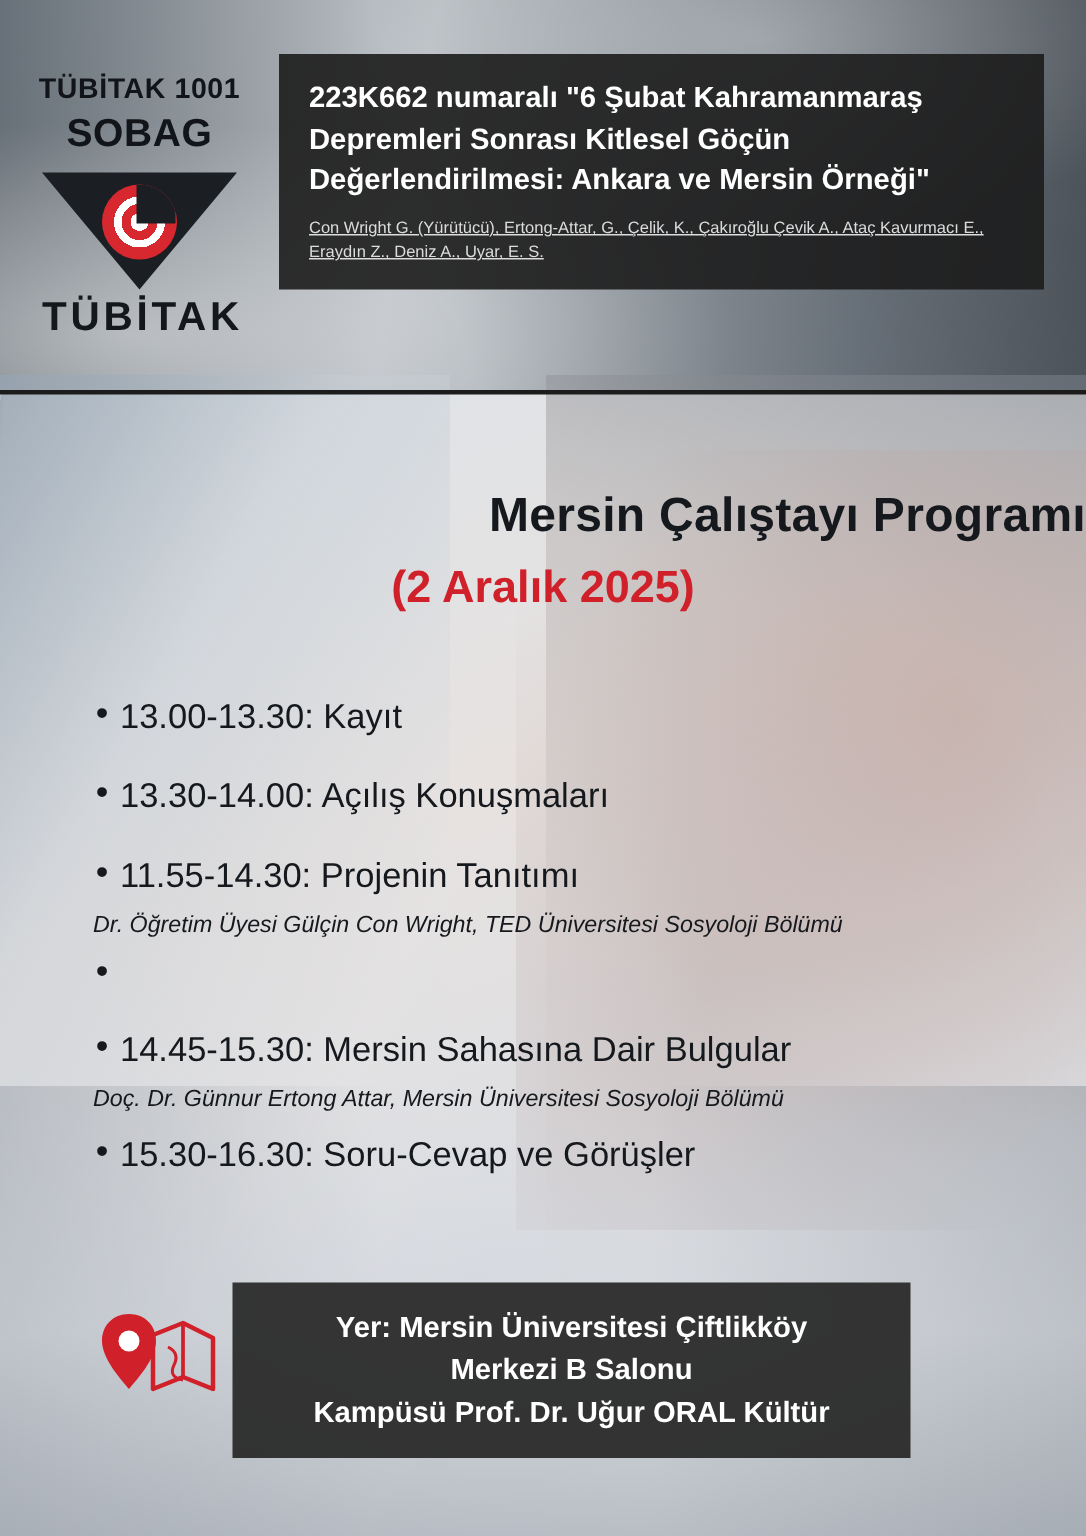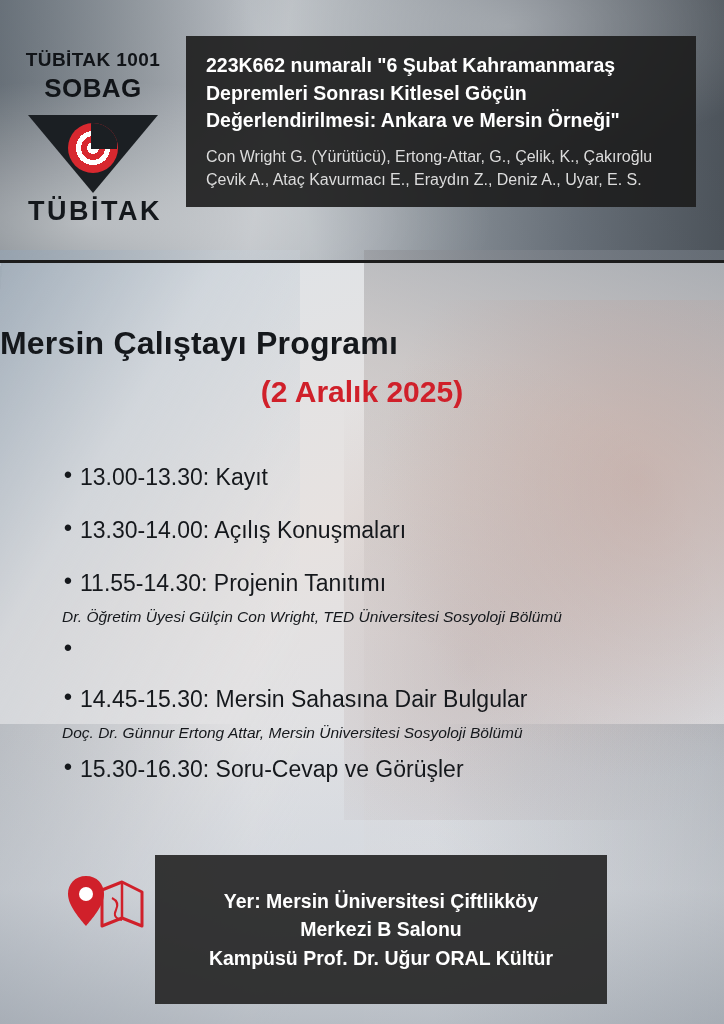--- a/index.html
+++ b/index.html
@@ -155,38 +155,39 @@
   .proj-title {
     color: #ffffff;
     font-size: 19.5px;
     line-height: 1.42;
     font-weight: bold;
     margin: 0 0 10px 0;
   }
   .proj-title .code { font-weight: bold; }
   .proj-authors {
     color: #dcdcdc;
-    font-size: 16px;
+    font-size: 11px;
     line-height: 1.45;
     margin: 0;
+    text-decoration: underline;
   }
   .header-rule {
     position: absolute;
     left: 0; top: 260px;
     width: 724px;
     height: 3px;
     background: #1c1c1c;
   }
 
   
   .main-title {
     position: absolute;
     left: 0; top: 325px;
     width: 724px;
-    text-align: left;
+    text-align: right;
     font-size: 32px;
     font-weight: bold;
     color: #15181c;
     letter-spacing: 0.2px;
   }
   .main-date {
     position: absolute;
     left: 0; top: 375px;
     width: 724px;
     text-align: center;
@@ -230,21 +231,21 @@
     color: #15181c;
     margin: 0 0 10px 6px;
     line-height: 1.35;
   }
 
   
   .venue-box {
     position: absolute;
     left: 155px; top: 855px;
     width: 452px;
-    padding: 32px 14px;
+    padding: 16px 14px;
     background: rgba(38,38,38,0.92);
     box-sizing: border-box;
     text-align: center;
   }
   .venue-text {
     color: #ffffff;
     font-size: 19.5px;
     font-weight: bold;
     line-height: 1.45;
     margin: 0;

